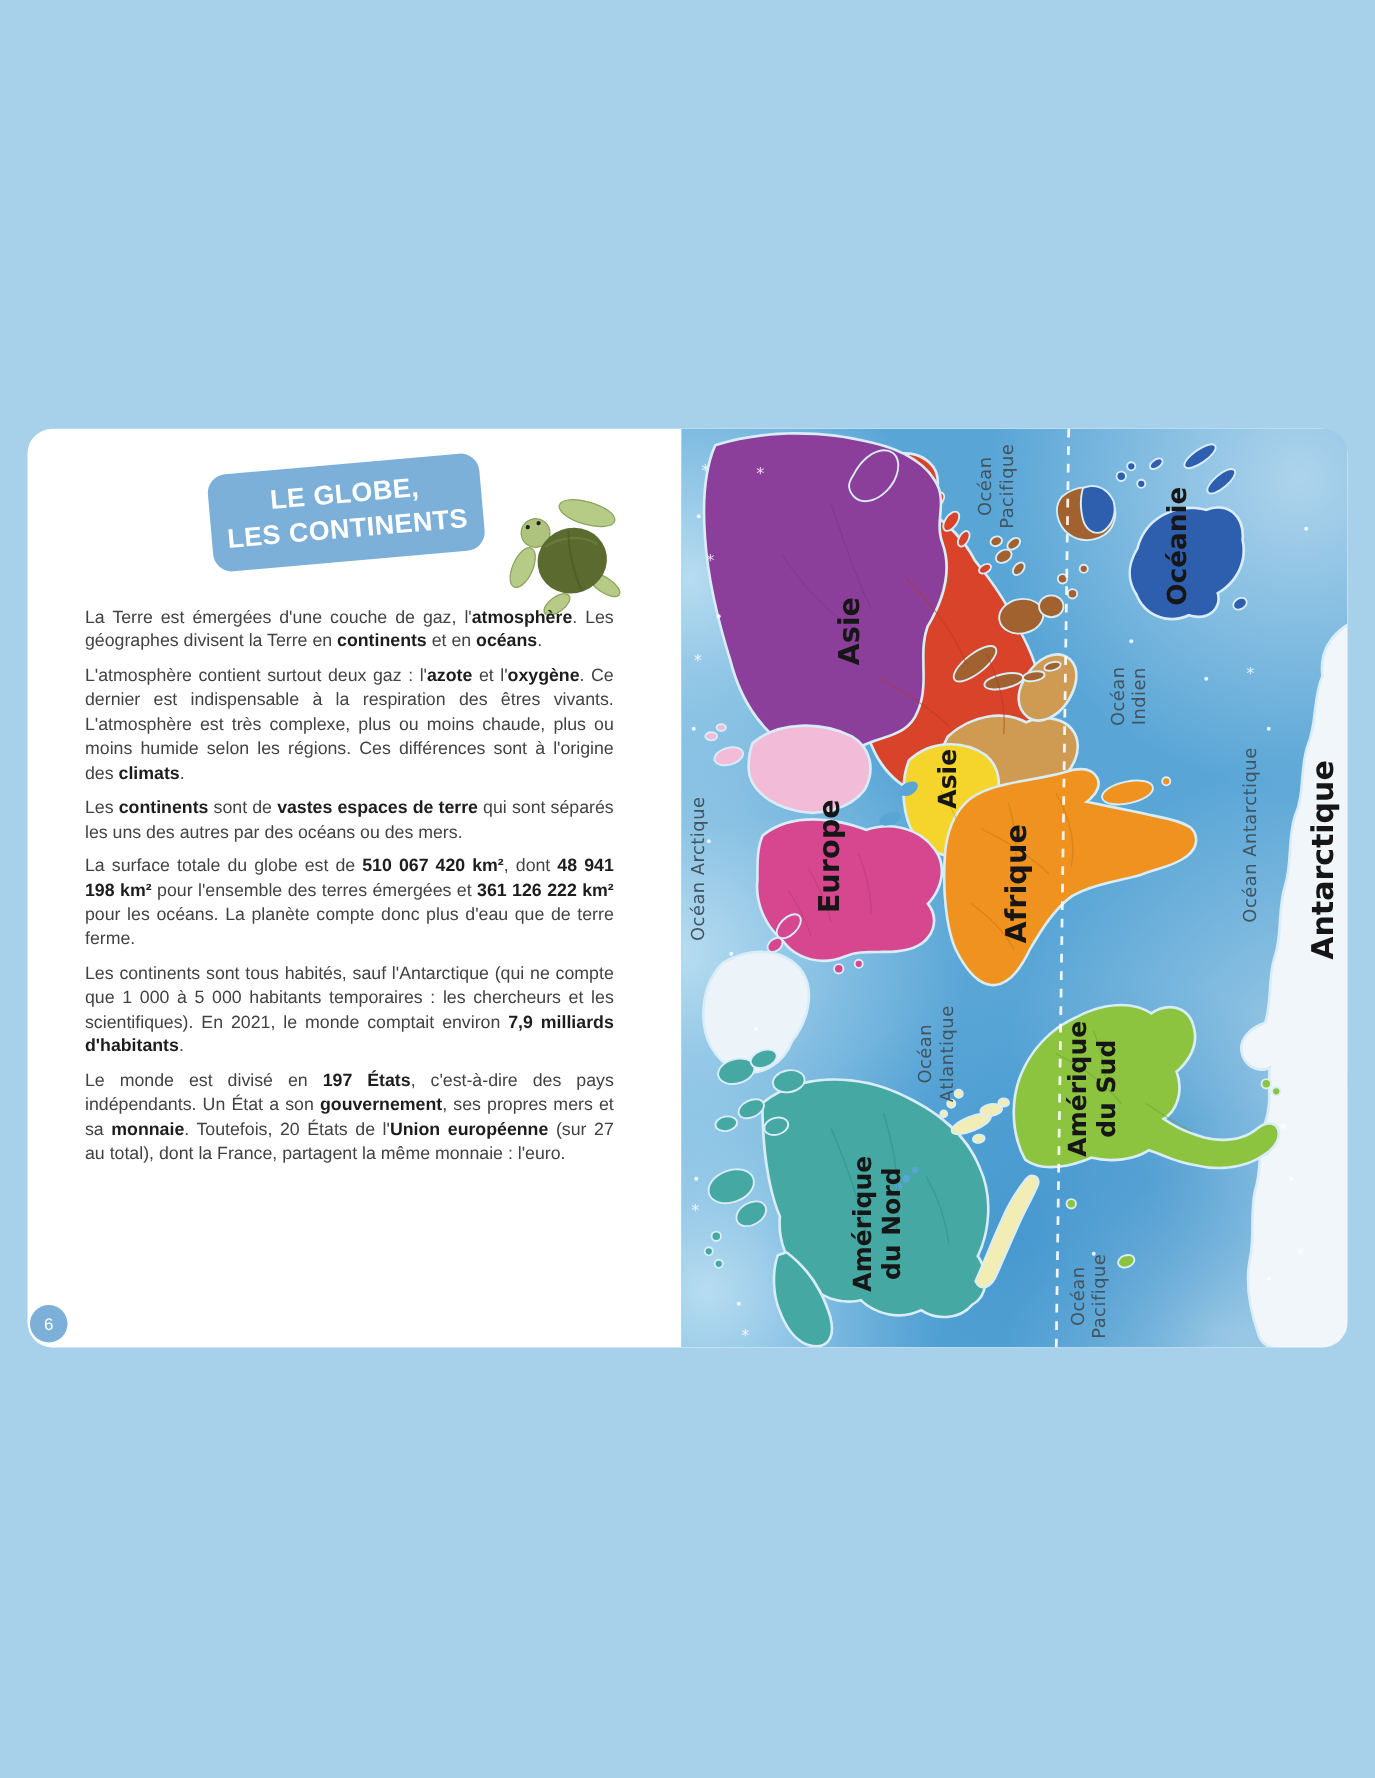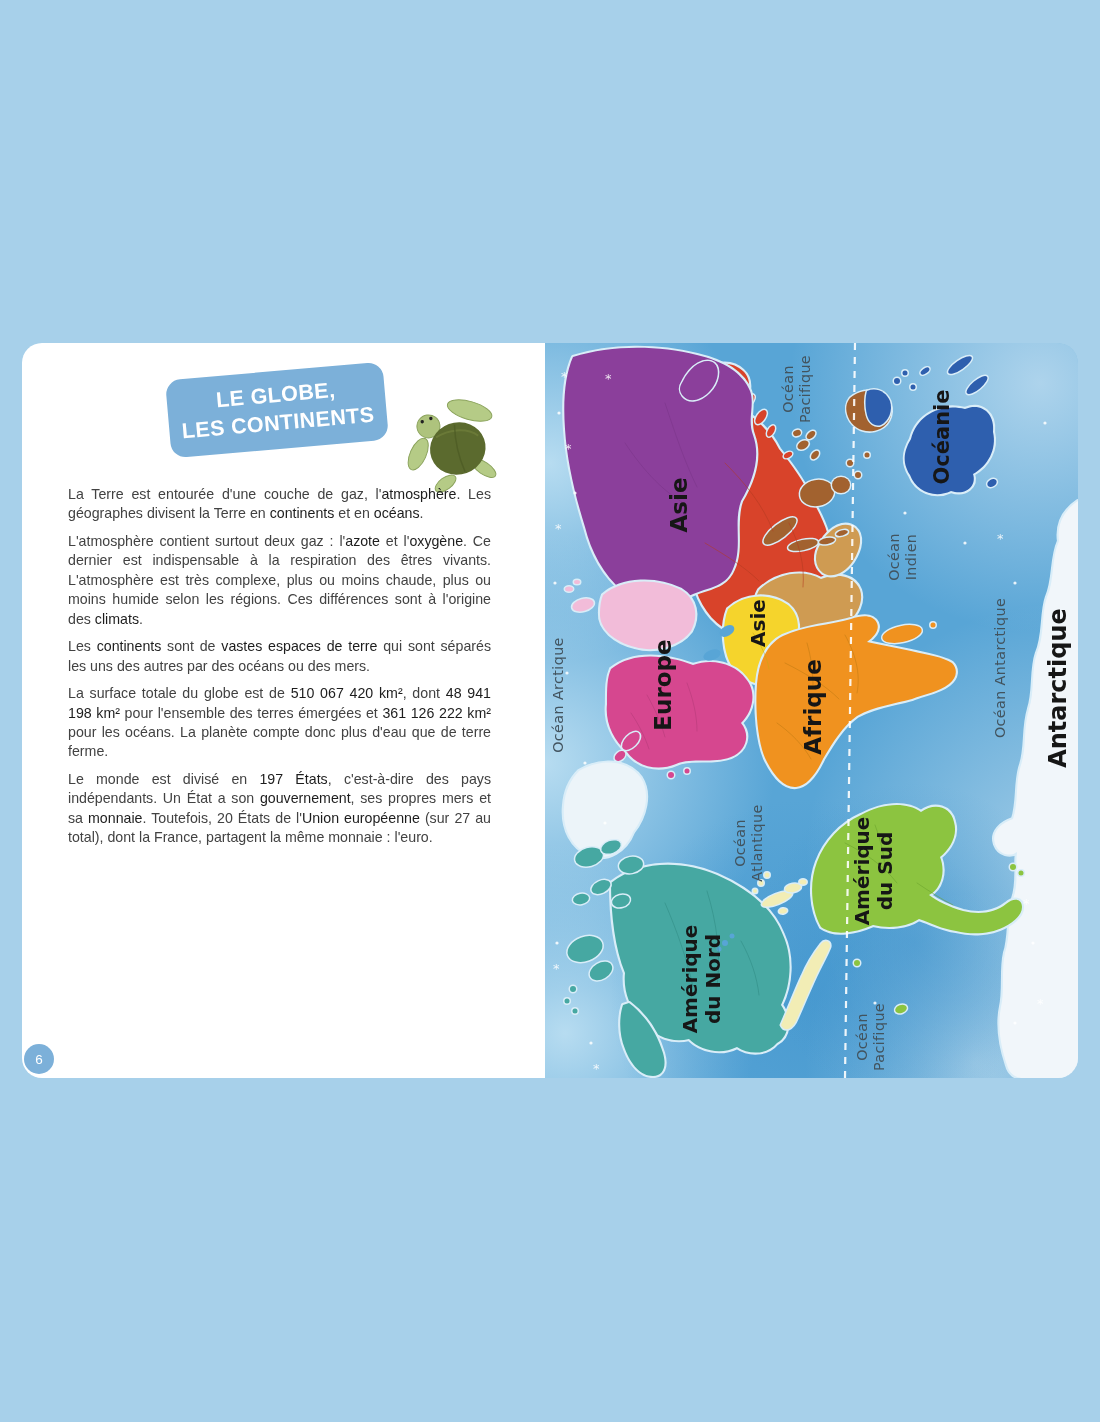--- a/index.html
+++ b/index.html
@@ -19,21 +19,21 @@
     display:flex;flex-direction:column;align-items:center;justify-content:center;
     color:#ffffff;font-weight:bold;font-size:21.5px;line-height:1.3;
     letter-spacing:.4px;text-align:center;
   }
   .turtle{position:absolute;left:378px;top:50px;}
   .article{position:absolute;left:46px;top:142px;width:423px;}
   .article p{
     margin:0 0 8px 0;font-size:14.2px;line-height:1.37;color:#424242;
     text-align:justify;
   }
-  .article p b{font-weight:400;color:#1d1d1d;}
+  .article p b{font-weight:700;color:#1d1d1d;}
   .map-wrap{
     position:absolute;left:523px;top:0;width:533px;height:735px;
   }
   .page-num{
     position:absolute;left:24px;top:1044px;width:30px;height:30px;
     border-radius:50%;background:#7cb0d9;color:#fff;
     display:flex;align-items:center;justify-content:center;
     font-size:13.5px;z-index:5;
   }
   
@@ -63,24 +63,25 @@
       <circle cx="31" cy="30" r="11.5" fill="#aec37d" stroke="#8ba35c" stroke-width="1"></circle>
       <circle cx="25.5" cy="24.5" r="1.7" fill="#222"></circle>
       <circle cx="34.5" cy="22.5" r="1.7" fill="#222"></circle>
       <ellipse cx="57" cy="56" rx="28" ry="26" fill="#5b6a2e" transform="rotate(-12 57 56)"></ellipse>
       <path d="M37,42 C50,36 68,36 79,46" fill="none" stroke="#6e7d3a" stroke-width="2" opacity=".8"></path>
       <path d="M57,32 C55,50 57,66 61,80" fill="none" stroke="#4c5a24" stroke-width="1.5" opacity=".7"></path>
     </g>
   </svg>
 
   <div class="article">
-      <p><span>La Terre est entourée d'une couche de gaz, l'</span><b>atmosphère</b><span>. Les géographes divisent la Terre en </span><b>continents</b><span> et en </span><b>océans</b><span>.</span></p>
+      <p><span>La Terre est émergées d'une couche de gaz, l'</span><b>atmosphère</b><span>. Les géographes divisent la Terre en </span><b>continents</b><span> et en </span><b>océans</b><span>.</span></p>
       <p><span>L'atmosphère contient surtout deux gaz : l'</span><b>azote</b><span> et l'</span><b>oxygène</b><span>. Ce dernier est indispensable à la respiration des êtres vivants. L'atmosphère est très complexe, plus ou moins chaude, plus ou moins humide selon les régions. Ces différences sont à l'origine des </span><b>climats</b><span>.</span></p>
       <p><span>Les </span><b>continents</b><span> sont de </span><b>vastes espaces de terre</b><span> qui sont séparés les uns des autres par des océans ou des mers.</span></p>
       <p><span>La surface totale du globe est de </span><b>510 067 420 km²</b><span>, dont </span><b>48 941 198 km²</b><span> pour l'ensemble des terres émergées et </span><b>361 126 222 km²</b><span> pour les océans. La planète compte donc plus d'eau que de terre ferme.</span></p>
+      <p><span>Les continents sont tous habités, sauf l'Antarctique (qui ne compte que 1 000 à 5 000 habitants temporaires : les chercheurs et les scientifiques). En 2021, le monde comptait environ </span><b>7,9 milliards d'habitants</b><span>.</span></p>
       <p><span>Le monde est divisé en </span><b>197 États</b><span>, c'est-à-dire des pays indépendants. Un État a son </span><b>gouvernement</b><span>, ses propres mers et sa </span><b>monnaie</b><span>. Toutefois, 20 États de l'</span><b>Union européenne</b><span> (sur 27 au total), dont la France, partagent la même monnaie : l'euro.</span></p>
     </div>
 
   <div class="map-wrap">
   <svg width="533" height="735" viewBox="0 0 533 735">
     <defs>
       <radialGradient id="gTopRight" cx="50%" cy="50%" r="50%">
         <stop offset="0%" stop-color="#b2d6ed" stop-opacity=".95"></stop>
             <stop offset="100%" stop-color="#b2d6ed" stop-opacity="0"></stop>
       </radialGradient>

